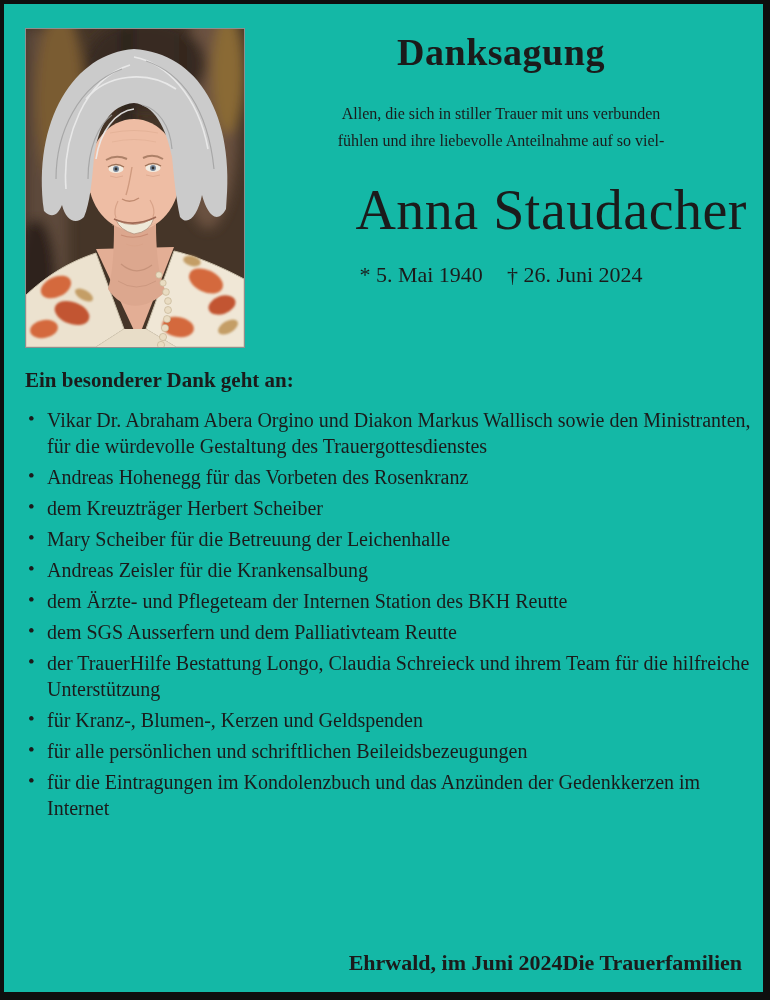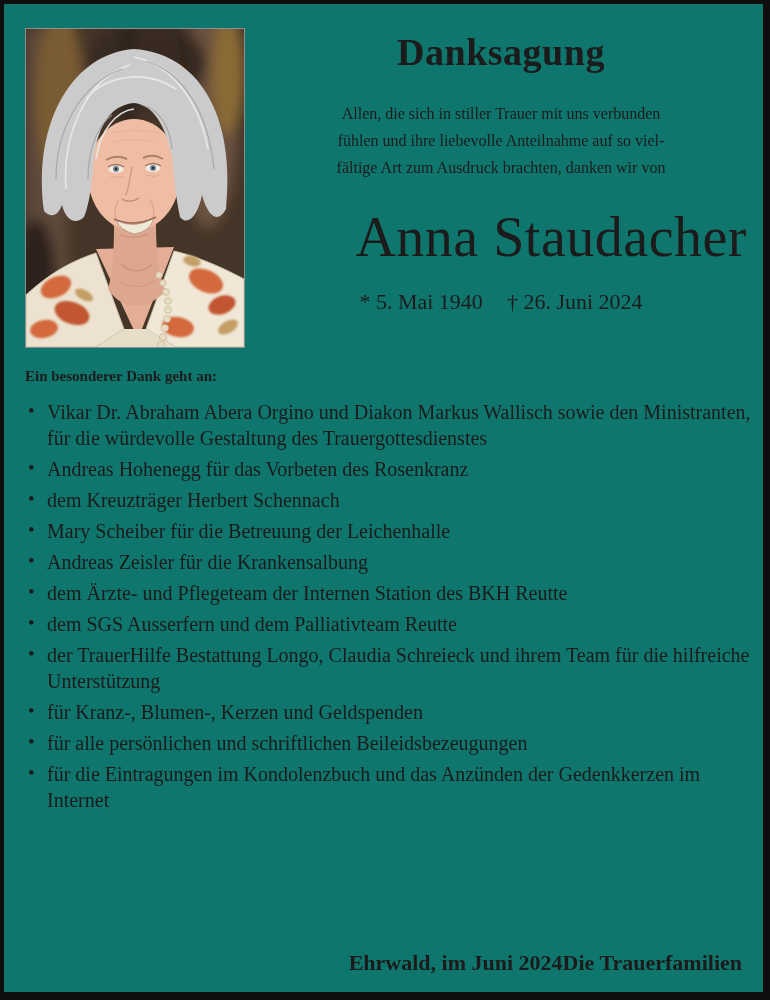--- a/index.html
+++ b/index.html
@@ -1,20 +1,20 @@
 <!DOCTYPE html>
 <html lang="de"><head>
 <meta charset="utf-8">
 <style>
   html,body{margin:0;padding:0;background:#ffffff;}
   .page{
     position:relative;
     width:770px;height:1000px;
     box-sizing:border-box;
-    background:#0f766e;
+    background:#14b8a6;
     border-top:4px solid #0e0e0e;
     border-left:4px solid #0e0e0e;
     border-right:7px solid #0e0e0e;
     border-bottom:8px solid #0e0e0e;
     font-family:"Liberation Serif","DejaVu Serif",serif;
     color:#1b1b1b;
     overflow:hidden;
   }
   .photo{
     position:absolute;left:21px;top:24px;
@@ -34,21 +34,21 @@
   .intro-line{white-space:nowrap;}
   .name{
     margin-top:26px;font-size:56px;line-height:60px;
     white-space:nowrap;letter-spacing:.5px;font-weight:normal;text-align:right;
   }
   .dates{
     margin-top:22px;font-size:22px;
     display:flex;justify-content:center;gap:24px;
   }
   .thanks{position:absolute;left:21px;top:364px;width:726px;}
-  .thanks-heading{font-size:15px;font-weight:bold;}
+  .thanks-heading{font-size:21px;font-weight:bold;}
   .thanks-list{
     list-style:none;margin:14px 0 0;padding:0;
     font-size:20px;line-height:26px;
   }
   .thanks-list li{position:relative;padding-left:22px;margin-bottom:5px;}
   .thanks-list li::before{
     content:"\2022";position:absolute;left:3px;top:-1px;font-size:19px;
   }
   .footer{
     position:absolute;left:21px;right:21px;bottom:16px;
@@ -170,35 +170,34 @@
         <circle cx="135" cy="316" r="3.6"></circle>
       </g>
     </svg>
   </div>
 
   <div class="right-col">
     <div class="title">Danksagung</div>
     <div class="intro">
       <div class="intro-line">Allen, die sich in stiller Trauer mit uns verbunden</div>
       <div class="intro-line">fühlen und ihre liebevolle Anteilnahme auf so viel-</div>
-      <div class="intro-line">fältige Art zum Ausdruck brachten, danken wir von</div>
     </div>
     <div class="name">Anna Staudacher</div>
     <div class="dates">
       <span>* 5. Mai 1940</span>
       <span>† 26. Juni 2024</span>
     </div>
   </div>
 
   <div class="thanks">
     <div class="thanks-heading">Ein besonderer Dank geht an:</div>
     <ul class="thanks-list">
       <li>Vikar Dr. Abraham Abera Orgino und Diakon Markus Wallisch sowie den Ministranten, für die würdevolle Gestaltung des Trauergottesdienstes</li>
       <li>Andreas Hohenegg für das Vorbeten des Rosenkranz</li>
-      <li>dem Kreuzträger Herbert Schennach</li>
+      <li>dem Kreuzträger Herbert Scheiber</li>
       <li>Mary Scheiber für die Betreuung der Leichenhalle</li>
       <li>Andreas Zeisler für die Krankensalbung</li>
       <li>dem Ärzte- und Pflegeteam der Internen Station des BKH Reutte</li>
       <li>dem SGS Ausserfern und dem Palliativteam Reutte</li>
       <li>der TrauerHilfe Bestattung Longo, Claudia Schreieck und ihrem Team für die hilfreiche Unterstützung</li>
       <li>für Kranz-, Blumen-,  Kerzen und Geldspenden</li>
       <li>für alle persönlichen und schriftlichen Beileidsbezeugungen</li>
       <li>für die Eintragungen im Kondolenzbuch und das Anzünden der Gedenkkerzen im Internet</li>
     </ul>
   </div>

